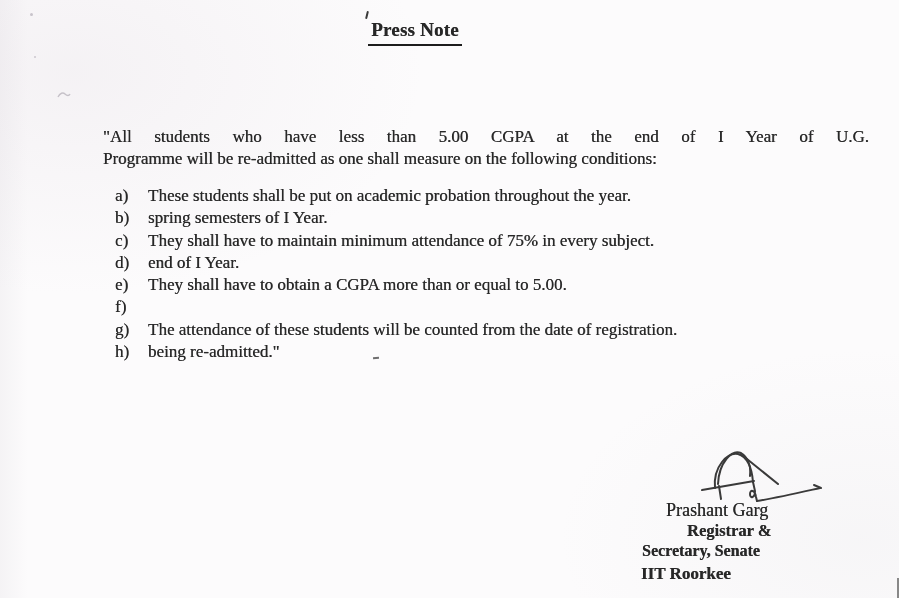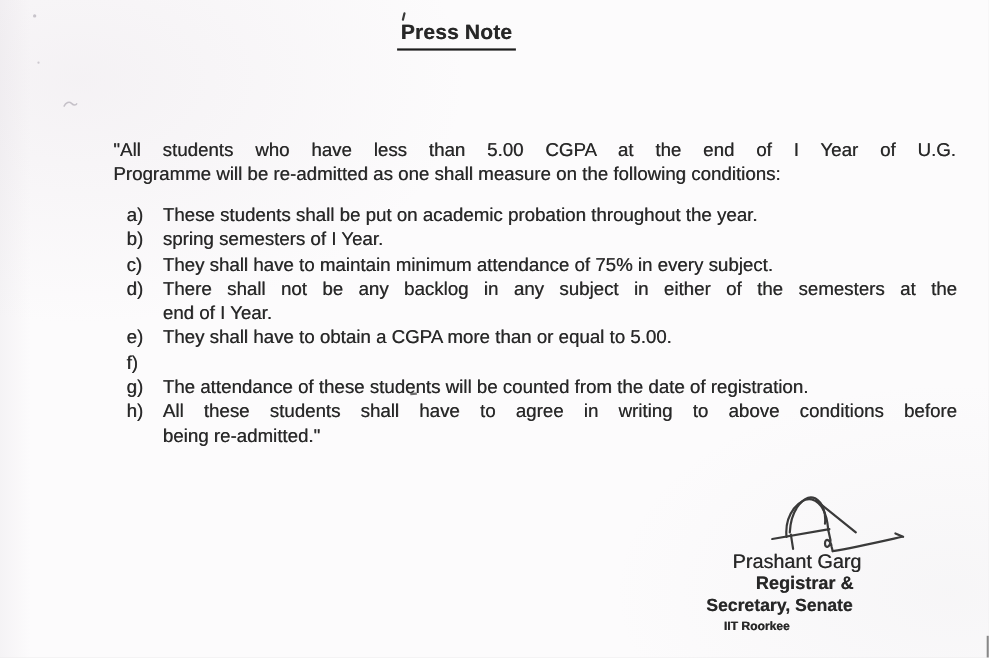--- a/index.html
+++ b/index.html
@@ -7,21 +7,21 @@
     position: relative;
     width: 899px;
     height: 598px;
     margin: 0 auto;
     background:
       radial-gradient(ellipse at 8% 12%, rgba(210,200,210,0.18), rgba(0,0,0,0) 30%),
       radial-gradient(ellipse at 96% 90%, rgba(200,200,205,0.10), rgba(0,0,0,0) 25%),
       linear-gradient(90deg, rgba(190,185,195,0.12) 0, rgba(0,0,0,0) 28px),
       #fcfbfc;
     overflow: hidden;
-    font-family: Liberation Sans, sans-serif;
+    font-family: Liberation Serif, serif;
     color: #272727;
   }
   .ink { text-shadow: 0.35px 0 0 rgba(45,45,45,0.75); }
 
   
   .title-wrap { position:absolute; top:19px; left:0; width:830px; text-align:center; }
   .doc-title {
     display:inline-block;
     font-weight:bold; font-size:19px; letter-spacing:0.2px;
     border-bottom:2.5px solid #1d1d1d; padding:0 3px 3px 3px;
@@ -43,21 +43,21 @@
   .cond { display:flex; }
   .cond .marker { width:33px; flex:0 0 33px; }
   .cond .body { flex:1 1 auto; min-width:0; }
 
   
   .sig-block { position:absolute; top:444px; left:636px; width:200px; height:145px; }
   .sig-svg { position:absolute; top:2px; left:62px; width:132px; height:58px; }
   .sig-name  { position:absolute; top:56px;  left:30px; font-size:18px; }
   .sig-role1 { position:absolute; top:77px;  left:51px; font-size:16.5px; font-weight:bold; }
   .sig-role2 { position:absolute; top:98px;  left:6px;  font-size:16px;   font-weight:bold; }
-  .sig-inst  { position:absolute; top:120px; left:22px;  font-size:11px;   font-weight:bold; }
+  .sig-inst  { position:absolute; top:120px; left:5px;  font-size:17px;   font-weight:bold; }
 
   
   .artifact { position:absolute; pointer-events:none; }
   .squiggle { top:90px; left:56px; width:16px; height:10px; opacity:0.45; }
   .stray-dash { top:357px; left:373px; width:6px; height:2px; background:#4a4a4a;
     opacity:0.8; transform:rotate(-4deg); }
   .edge-sliver { top:578px; right:0; width:2px; height:20px; background:#6b6b6b; opacity:0.8; }
   .speck-a { top:13px; left:30px; width:3px; height:3px; background:#9a93a0; border-radius:50%; opacity:.5; }
   .speck-b { top:56px; left:34px; width:2px; height:2px; background:#a49daa; border-radius:50%; opacity:.5; }
 </style>
@@ -88,41 +88,39 @@
         <div>spring semesters of I Year.</div>
       </span>
     </div>
     <div class="cond">
       <span class="marker">c)</span>
       <span class="body"><span>They shall have to maintain minimum attendance of 75% in every subject.</span></span>
     </div>
     <div class="cond">
       <span class="marker">d)</span>
       <span class="body">
-        <div class="jline">There shall not be any backlog in any subject in either of the semesters at the</div>
         <div>end of I Year.</div>
       </span>
     </div>
     <div class="cond">
       <span class="marker">e)</span>
       <span class="body"><span>They shall have to obtain a CGPA more than or equal to 5.00.</span></span>
     </div>
     <div class="cond">
       <span class="marker">f)</span>
       <span class="body">
       </span>
     </div>
     <div class="cond">
       <span class="marker">g)</span>
       <span class="body"><span>The attendance of these students will be counted from the date of registration.</span></span>
     </div>
     <div class="cond">
       <span class="marker">h)</span>
       <span class="body">
-        <div class="jline">All these students shall have to agree in writing to above conditions before</div>
         <div>being re-admitted."</div>
       </span>
     </div>
   </div>
 
   <div class="sig-block">
     <svg class="sig-svg" viewBox="0 0 132 58" fill="none" stroke="#3a3a3a" stroke-width="2" stroke-linecap="round">
       <path d="M17,42 C15,20 30,6 40,8 C50,11 54,24 55,36"></path>
       <path d="M20,38 C21,16 34,3 43,7 C50,11 53,20 52,30"></path>
       <path d="M4,44 L56,35"></path>

